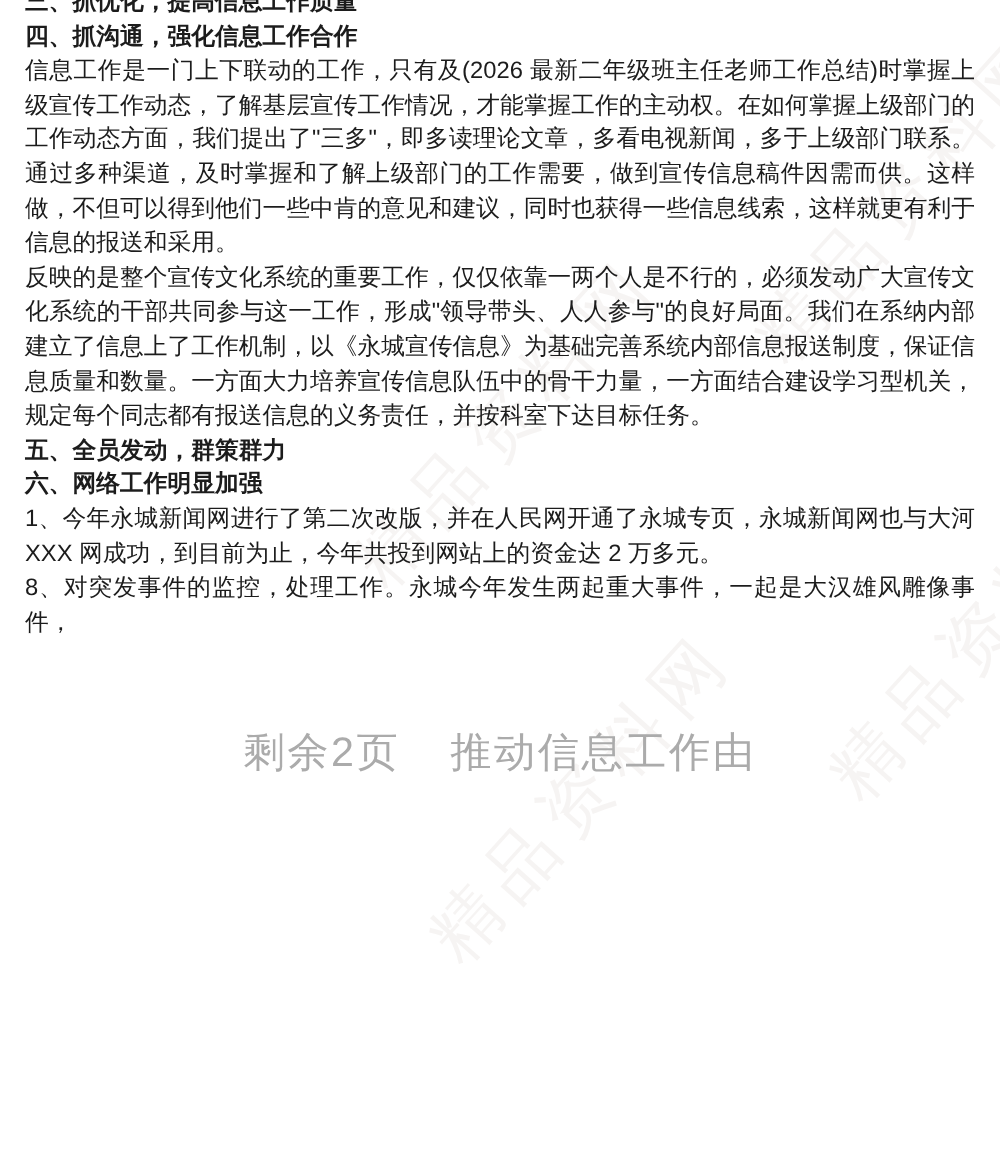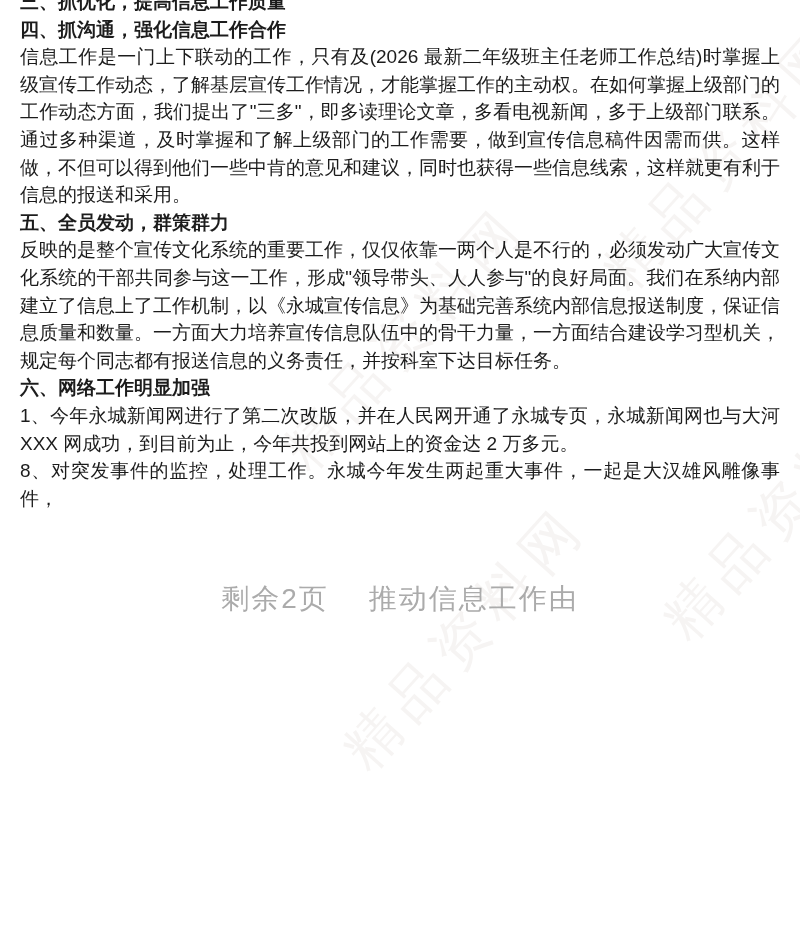--- a/index.html
+++ b/index.html
@@ -54,42 +54,42 @@
     text-align: left;
   }
   .footer-note {
     position: relative;
     z-index: 1;
     margin-top: 68px;
     display: flex;
     justify-content: center;
     align-items: baseline;
     gap: 40px;
-    font-size: 28px;
+    font-size: 33px;
     letter-spacing: 2px;
     color: #ababab;
     font-weight: 400;
   }
 </style>
 </head>
 <body>
 
 <div class="watermark-layer">
   <span class="watermark wm-1">精品资料网</span>
   <span class="watermark wm-2">精品资料网</span>
   <span class="watermark wm-3">精品资料网</span>
   <span class="watermark wm-4">精品资料网</span>
 </div>
 
 <div class="page">
     <p class="block heading">三、抓优化，提高信息工作质量</p>
     <p class="block heading">四、抓沟通，强化信息工作合作</p>
     <p class="block">信息工作是一门上下联动的工作，只有及(2026 最新二年级班主任老师工作总结)时掌握上级宣传工作动态，了解基层宣传工作情况，才能掌握工作的主动权。在如何掌握上级部门的工作动态方面，我们提出了"三多"，即多读理论文章，多看电视新闻，多于上级部门联系。通过多种渠道，及时掌握和了解上级部门的工作需要，做到宣传信息稿件因需而供。这样做，不但可以得到他们一些中肯的意见和建议，同时也获得一些信息线索，这样就更有利于信息的报送和采用。</p>
+    <p class="block">反映的是整个宣传文化系统的重要工作，仅仅依靠一两个人是不行的，必须发动广大宣传文化系统的干部共同参与这一工作，形成"领导带头、人人参与"的良好局面。我们在系纳内部建立了信息上了工作机制，以《永城宣传信息》为基础完善系统内部信息报送制度，保证信息质量和数量。一方面大力培养宣传信息队伍中的骨干力量，一方面结合建设学习型机关，规定每个同志都有报送信息的义务责任，并按科室下达目标任务。</p>
     <p class="block heading">五、全员发动，群策群力</p>
-    <p class="block">反映的是整个宣传文化系统的重要工作，仅仅依靠一两个人是不行的，必须发动广大宣传文化系统的干部共同参与这一工作，形成"领导带头、人人参与"的良好局面。我们在系纳内部建立了信息上了工作机制，以《永城宣传信息》为基础完善系统内部信息报送制度，保证信息质量和数量。一方面大力培养宣传信息队伍中的骨干力量，一方面结合建设学习型机关，规定每个同志都有报送信息的义务责任，并按科室下达目标任务。</p>
     <p class="block heading">六、网络工作明显加强</p>
     <p class="block">1、今年永城新闻网进行了第二次改版，并在人民网开通了永城专页，永城新闻网也与大河XXX 网成功，到目前为止，今年共投到网站上的资金达 2 万多元。</p>
     <p class="block">8、对突发事件的监控，处理工作。永城今年发生两起重大事件，一起是大汉雄风雕像事件，</p>
   </div>
 
 <div class="footer-note">
   <span>剩余2页</span>
   <span>推动信息工作由</span>
 </div>
 

